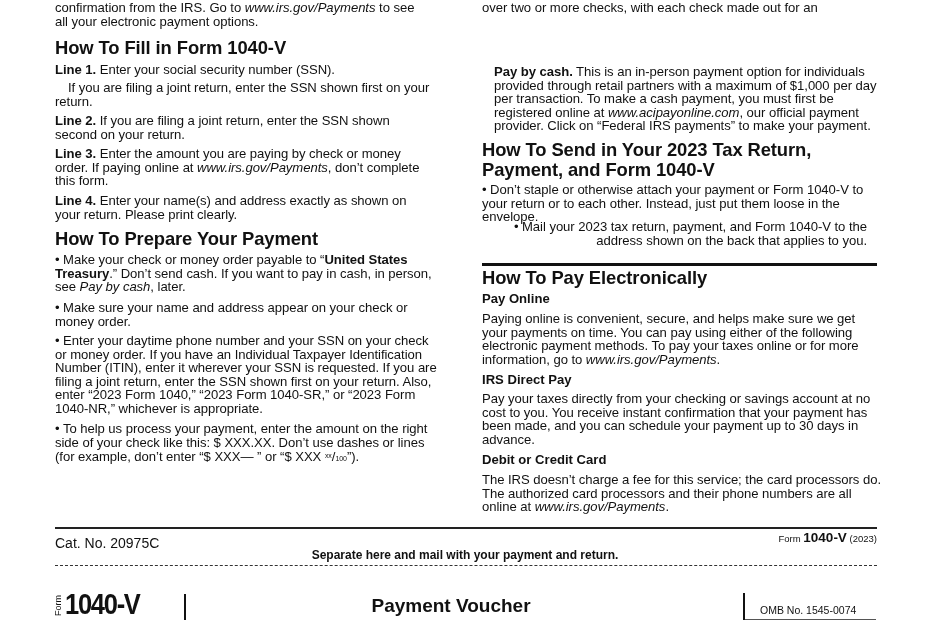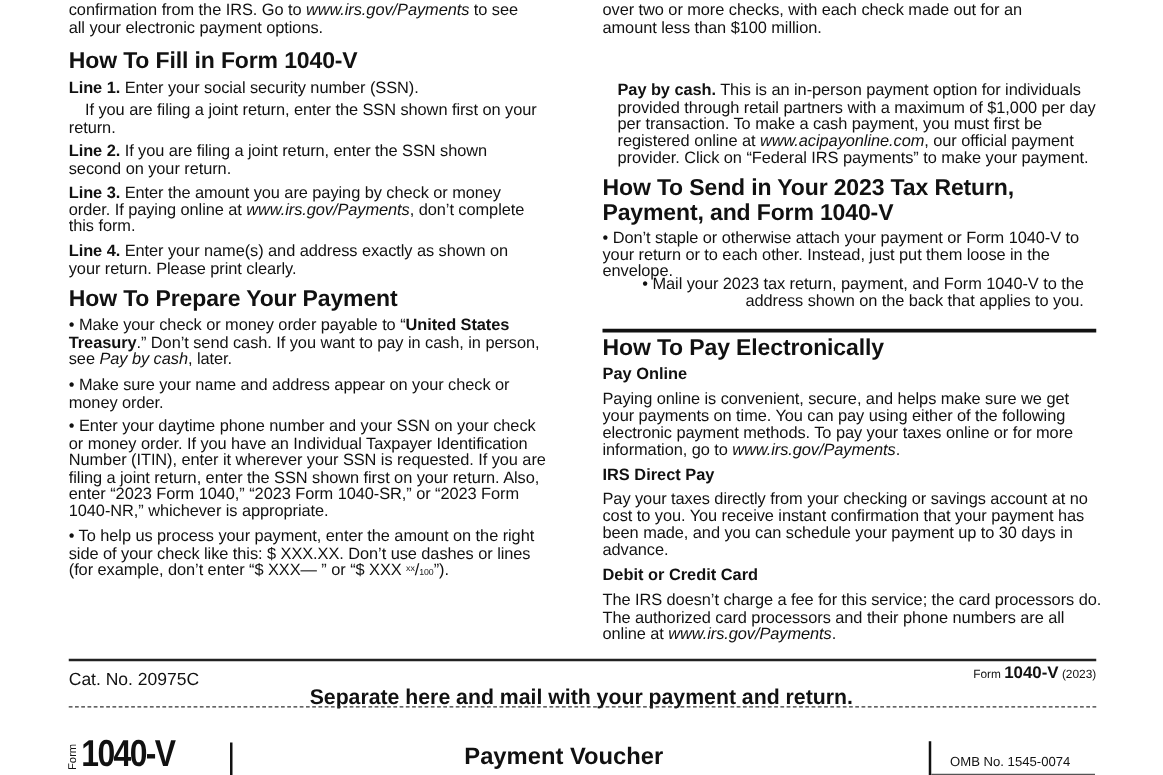--- a/index.html
+++ b/index.html
@@ -63,21 +63,20 @@
 
   <div class="abs txt" style="top:422px; left:0; width:392px;">
     <span>• To help us process your payment, enter the amount on the right side of your check like this: $ XXX.XX. Don’t use dashes or lines (for example, don’t enter “$ XXX— ” or “$ XXX </span><span class="sup">xx</span><span>/</span><span class="sub">100</span><span>”).</span>
   </div>
 </div>
 
 <div class="col col-right">
 
   <div class="abs txt" style="top:1px; left:0; width:400px;">
     <div>over two or more checks, with each check made out for an</div>
-    <div>amount less than $100 million.</div>
   </div>
 
   <div class="abs txt" style="top:49px; left:12px; width:385px;margin-top:16px;">
     <b>Pay by cash.</b><span> This is an in-person payment option for individuals provided through retail partners with a maximum of $1,000 per day per transaction. To make a cash payment, you must first be registered online at </span><i>www.acipayonline.com</i><span>, our official payment provider. Click on “Federal IRS payments” to make your payment.</span>
   </div>
 
   <div class="abs h2" style="top:140px; left:0; width:395px;">
     <div>How To Send in Your 2023 Tax Return,</div>
     <div>Payment, and Form 1040-V</div>
   </div>
@@ -108,21 +107,21 @@
 </div>
 
 <div class="rule" style="top:527px; left:55px; width:822px;"></div>
 
 <div class="abs small" style="top:535px; left:55px;">Cat. No. 20975C</div>
 
 <div class="abs" style="top:530px; right:53px; font-size:9.5px; white-space:nowrap;">
   <span>Form </span><b style="font-size:13.5px;">1040-V</b><span> (2023)</span>
 </div>
 
-<div class="abs" style="top:548px; left:0; width:930px; text-align:center; font-size:17px; font-weight:bold;">Separate here and mail with your payment and return.</div>
+<div class="abs" style="top:548px; left:0; width:930px; text-align:center; font-size:12px; font-weight:bold;">Separate here and mail with your payment and return.</div>
 
 <div class="dash" style="top:565px; left:55px; width:822px;"></div>
 
 <div class="abs" style="top:590px; left:53px; width:12px; height:28px;">
   <div style="position:absolute; left:0; top:26px; transform:rotate(-90deg); transform-origin:left top; font-size:9px; white-space:nowrap;">Form</div>
 </div>
 
 <div class="abs" style="top:588px; left:65px; font-size:30px; font-weight:bold; letter-spacing:-1.5px; transform:scaleX(0.85); transform-origin:left top; line-height:32px;">1040-V</div>
 
 <div class="abs" style="top:594px; left:184px; width:2px; height:26px; background:#111;"></div>

